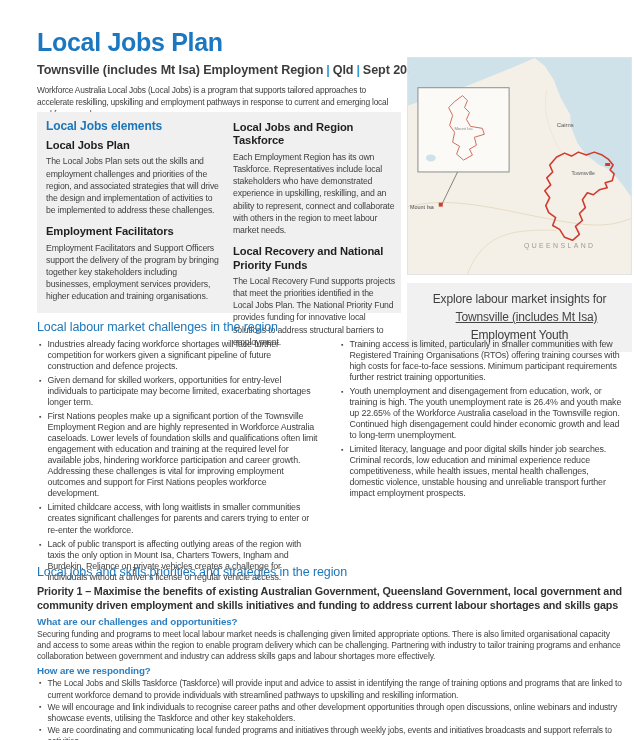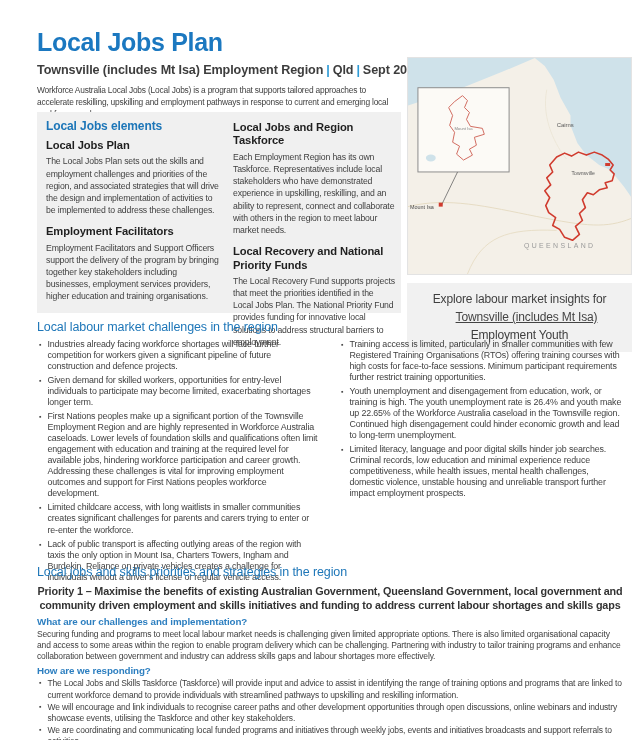--- a/index.html
+++ b/index.html
@@ -59,21 +59,21 @@
   .cols { display:flex; gap:20px; }
   .col-l { width:286px; }
   .col-r { width:288px; }
   .bullet { display:flex; margin-bottom:3px; }
   .bm { font-size:7px; line-height:11px; margin:0 6px 0 2px; color:#4d4d4d; flex:none; }
   .bt { font-size:8.9px; line-height:1.24; letter-spacing:-0.15px; color:#3f3f3f; }
   
   .priorities { position:absolute; left:37px; top:565px; width:586px; }
   .priority-title {
     font-size:10.8px; font-weight:bold; color:#333; line-height:1.33;
-    letter-spacing:-0.15px; margin:2px 0 3px 0;text-align:center;
+    letter-spacing:-0.15px; margin:2px 0 3px 0;
   }
   .q-heading {
     font-size:9.8px; font-weight:bold; color:#2d7fc0; letter-spacing:-0.1px;
     margin:3px 0 2px 0;
   }
   .q-body { font-size:8.5px; line-height:1.32; letter-spacing:-0.15px; color:#3f3f3f; }
   .priorities .bullet { margin-bottom:1px; }
   .priorities .bt { font-size:8.5px; line-height:1.32; }
   .priorities .bm { line-height:10px; }
   svg text { font-family:"Liberation Sans", sans-serif; }
@@ -173,21 +173,21 @@
             <span class="bm">▪</span>
             <span class="bt">Limited literacy, language and poor digital skills hinder job searches. Criminal records, low education and minimal experience reduce competitiveness, while health issues, mental health challenges, domestic violence, unstable housing and unreliable transport further impact employment prospects.</span>
           </div>
       </div>
     </div>
   </div>
 
   <div class="priorities">
     <div class="section-heading">Local jobs and skills priorities and strategies in the region</div>
     <div class="priority-title">Priority 1 – Maximise the benefits of existing Australian Government, Queensland Government, local government and community driven employment and skills initiatives and funding to address current labour shortages and skills gaps</div>
-    <div class="q-heading">What are our challenges and implementation?</div>
+    <div class="q-heading">What are our challenges and opportunities?</div>
     <div class="q-body">Securing funding and programs to meet local labour market needs is challenging given limited appropriate options. There is also limited organisational capacity and access to some areas within the region to enable program delivery which can be challenging. Partnering with industry to tailor training programs and enhance collaboration between government and industry can address skills gaps and labour shortages more effectively.</div>
     <div class="q-heading">How are we responding?</div>
     <div class="bullet">
         <span class="bm">▪</span>
         <span class="bt">The Local Jobs and Skills Taskforce (Taskforce) will provide input and advice to assist in identifying the range of training options and programs that are linked to current workforce demand to provide individuals with streamlined pathways to upskilling and reskilling information.</span>
       </div>
     <div class="bullet">
         <span class="bm">▪</span>
         <span class="bt">We will encourage and link individuals to recognise career paths and other development opportunities through open discussions, online webinars and industry showcase events, utilising the Taskforce and other key stakeholders.</span>
       </div>

